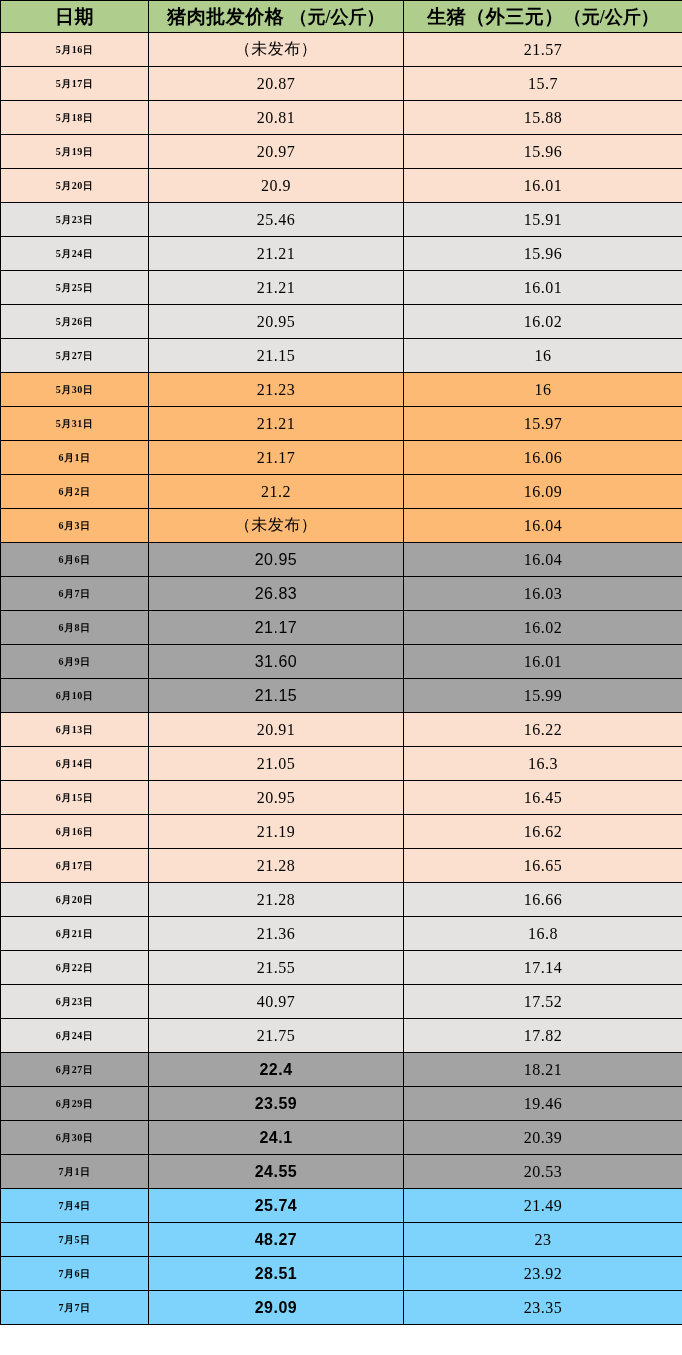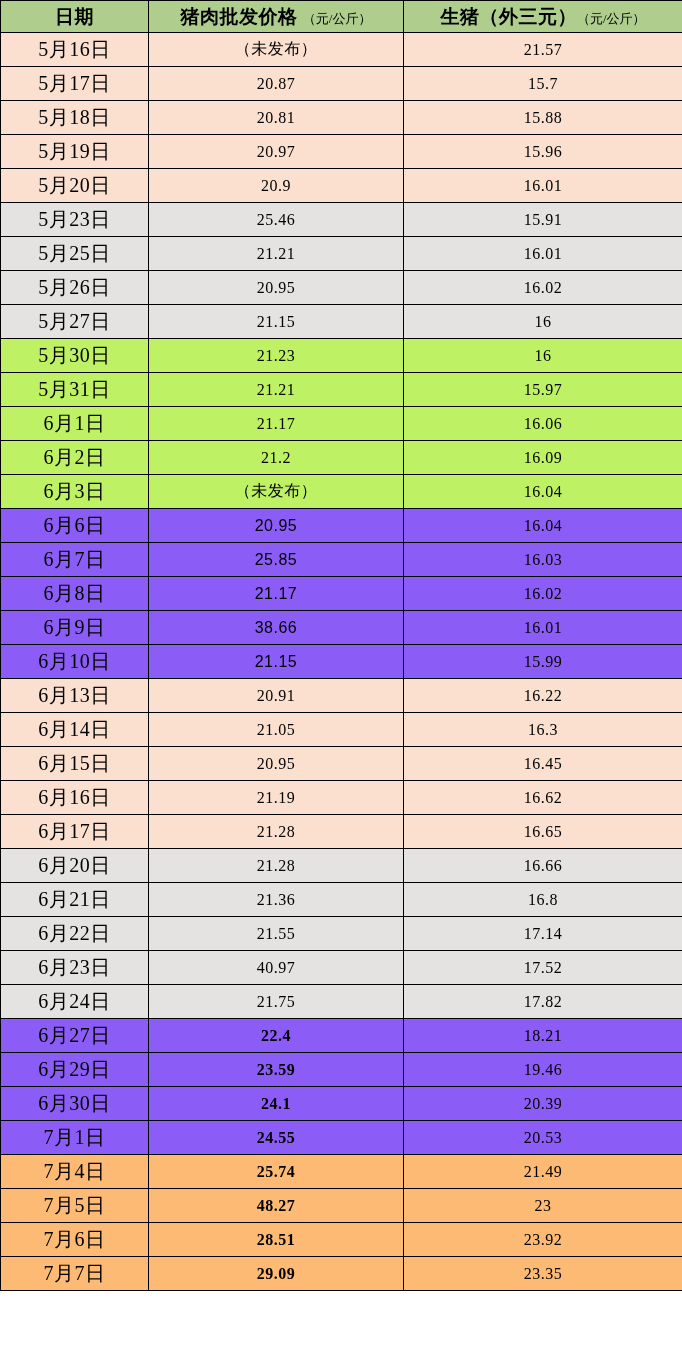--- a/index.html
+++ b/index.html
@@ -32,47 +32,48 @@
   }
   #price-table thead th {
     height: 31px;
     background: #AFCE8E;
     font-weight: bold;
     font-size: 19px;
     letter-spacing: 0.5px;
     white-space: nowrap;
   }
   #price-table thead th .unit {
-    font-weight: normal;
-    font-size: 13px;
+    font-weight: bold;
+    font-size: 18px;
     letter-spacing: 0;
   }
   #price-table tbody td {
     height: 33px;
     font-size: 16px;
     letter-spacing: 0.5px;
   }
   #price-table tbody td.date {
-    font-size: 20px;
+    font-size: 10px;
+    font-weight: bold;
   }
   
   tr.band-peach  td { background: #FBE0D0; }
   tr.band-gray   td { background: #E5E3E1; margin-top: 32px; }
-  tr.band-green  td { background: #bef264; }
-  tr.band-blue   td { background: #8b5cf6; }
-  tr.band-yellow td { background: #fdba74; }
+  tr.band-green  td { background: #fdba74; }
+  tr.band-blue   td { background: #a3a3a3; }
+  tr.band-yellow td { background: #7dd3fc; }
 
   
   td.pork.sans {
     font-family: "Liberation Sans", "DejaVu Sans", sans-serif;
     font-size: 17px;
     letter-spacing: 0;
   }
   td.pork.sansbold {
-    font-family: Liberation Serif, serif;
+    font-family: Liberation Sans, sans-serif;
     font-size: 19px;
     font-weight: bold;
     letter-spacing: 0;
   }
 </style>
 </head>
 <body>
 
 <table id="price-table">
   <colgroup>
@@ -118,20 +119,25 @@
         <td class="date">5月20日</td>
         <td class="pork ">20.9</td>
         <td class="hog">16.01</td>
       </tr>
       <tr class="band-gray">
         <td class="date">5月23日</td>
         <td class="pork ">25.46</td>
         <td class="hog">15.91</td>
       </tr>
       <tr class="band-gray">
+        <td class="date">5月24日</td>
+        <td class="pork ">21.21</td>
+        <td class="hog">15.96</td>
+      </tr>
+      <tr class="band-gray">
         <td class="date">5月25日</td>
         <td class="pork ">21.21</td>
         <td class="hog">16.01</td>
       </tr>
       <tr class="band-gray">
         <td class="date">5月26日</td>
         <td class="pork ">20.95</td>
         <td class="hog">16.02</td>
       </tr>
       <tr class="band-gray">
@@ -164,31 +170,31 @@
         <td class="pork ">（未发布）</td>
         <td class="hog">16.04</td>
       </tr>
       <tr class="band-blue">
         <td class="date">6月6日</td>
         <td class="pork sans">20.95</td>
         <td class="hog">16.04</td>
       </tr>
       <tr class="band-blue">
         <td class="date">6月7日</td>
-        <td class="pork sans">25.85</td>
+        <td class="pork sans">26.83</td>
         <td class="hog">16.03</td>
       </tr>
       <tr class="band-blue">
         <td class="date">6月8日</td>
         <td class="pork sans">21.17</td>
         <td class="hog">16.02</td>
       </tr>
       <tr class="band-blue">
         <td class="date">6月9日</td>
-        <td class="pork sans">38.66</td>
+        <td class="pork sans">31.60</td>
         <td class="hog">16.01</td>
       </tr>
       <tr class="band-blue">
         <td class="date">6月10日</td>
         <td class="pork sans">21.15</td>
         <td class="hog">15.99</td>
       </tr>
       <tr class="band-peach">
         <td class="date">6月13日</td>
         <td class="pork ">20.91</td>

